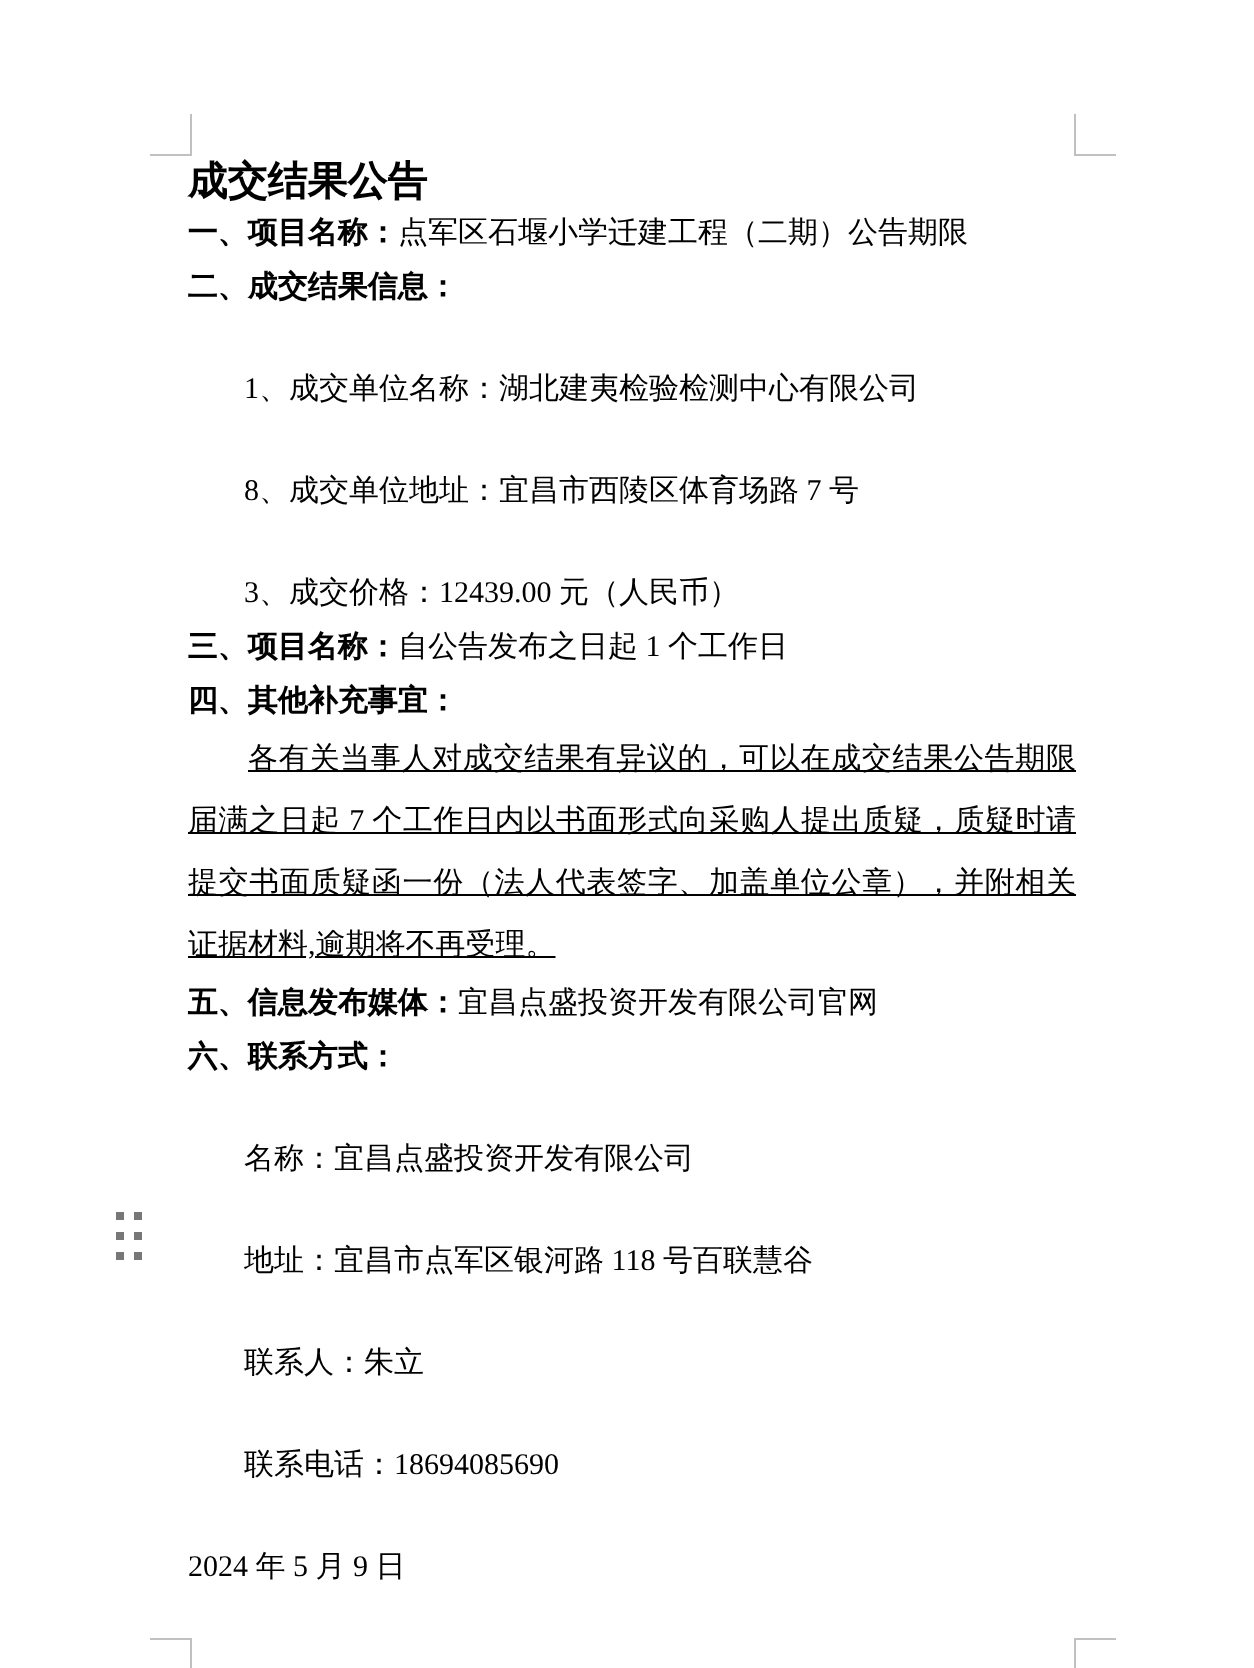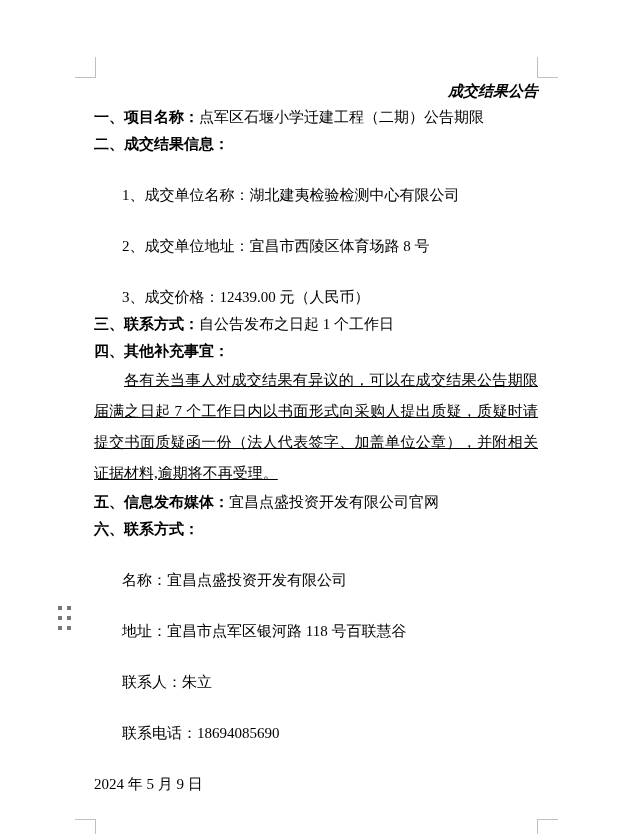--- a/index.html
+++ b/index.html
@@ -10,25 +10,24 @@
     color:#000000;
     font-family:"Liberation Serif","DejaVu Serif",serif;
     overflow:hidden;
   }
   .content {
     position:absolute;
     top:78px; left:94px; width:444px;
     font-size:15px;
   }
   .title {
-    font-size:15px;
+    font-size:20px;
     font-weight:bold;
-    text-align:right;
+    text-align:left;
     line-height:26px;
-    font-style:italic;
   }
   .line { line-height:27px; white-space:nowrap; }
   .indent { padding-left:28px;margin-top:24px; }
   .b { font-weight:bold; }
   .para {
     line-height:31px;
     text-align:justify;
     text-indent:2em;
     text-decoration:underline;
   }
@@ -74,24 +73,24 @@
 
   <div class="content">
 
     <div class="title">成交结果公告</div>
 
     <div class="line"><span class="b">一、项目名称：</span><span>点军区石堰小学迁建工程（二期）公告期限</span></div>
 
     <div class="line"><span class="b">二、成交结果信息：</span></div>
 
     <div class="line indent">1、成交单位名称：湖北建夷检验检测中心有限公司</div>
-    <div class="line indent">2、成交单位地址：宜昌市西陵区体育场路 8 号</div>
+    <div class="line indent">8、成交单位地址：宜昌市西陵区体育场路 7 号</div>
     <div class="line indent">3、成交价格：12439.00 元（人民币）</div>
 
-    <div class="line"><span class="b">三、联系方式：</span><span>自公告发布之日起 1 个工作日</span></div>
+    <div class="line"><span class="b">三、项目名称：</span><span>自公告发布之日起 1 个工作日</span></div>
 
     <div class="line"><span class="b">四、其他补充事宜：</span></div>
 
     <div class="para">各有关当事人对成交结果有异议的，可以在成交结果公告期限届满之日起 7 个工作日内以书面形式向采购人提出质疑，质疑时请提交书面质疑函一份（法人代表签字、加盖单位公章），并附相关证据材料,逾期将不再受理。</div>
 
     <div class="line"><span class="b">五、信息发布媒体：</span><span>宜昌点盛投资开发有限公司官网</span></div>
 
     <div class="line"><span class="b">六、联系方式：</span></div>
 
     <div class="line indent">名称：宜昌点盛投资开发有限公司</div>

